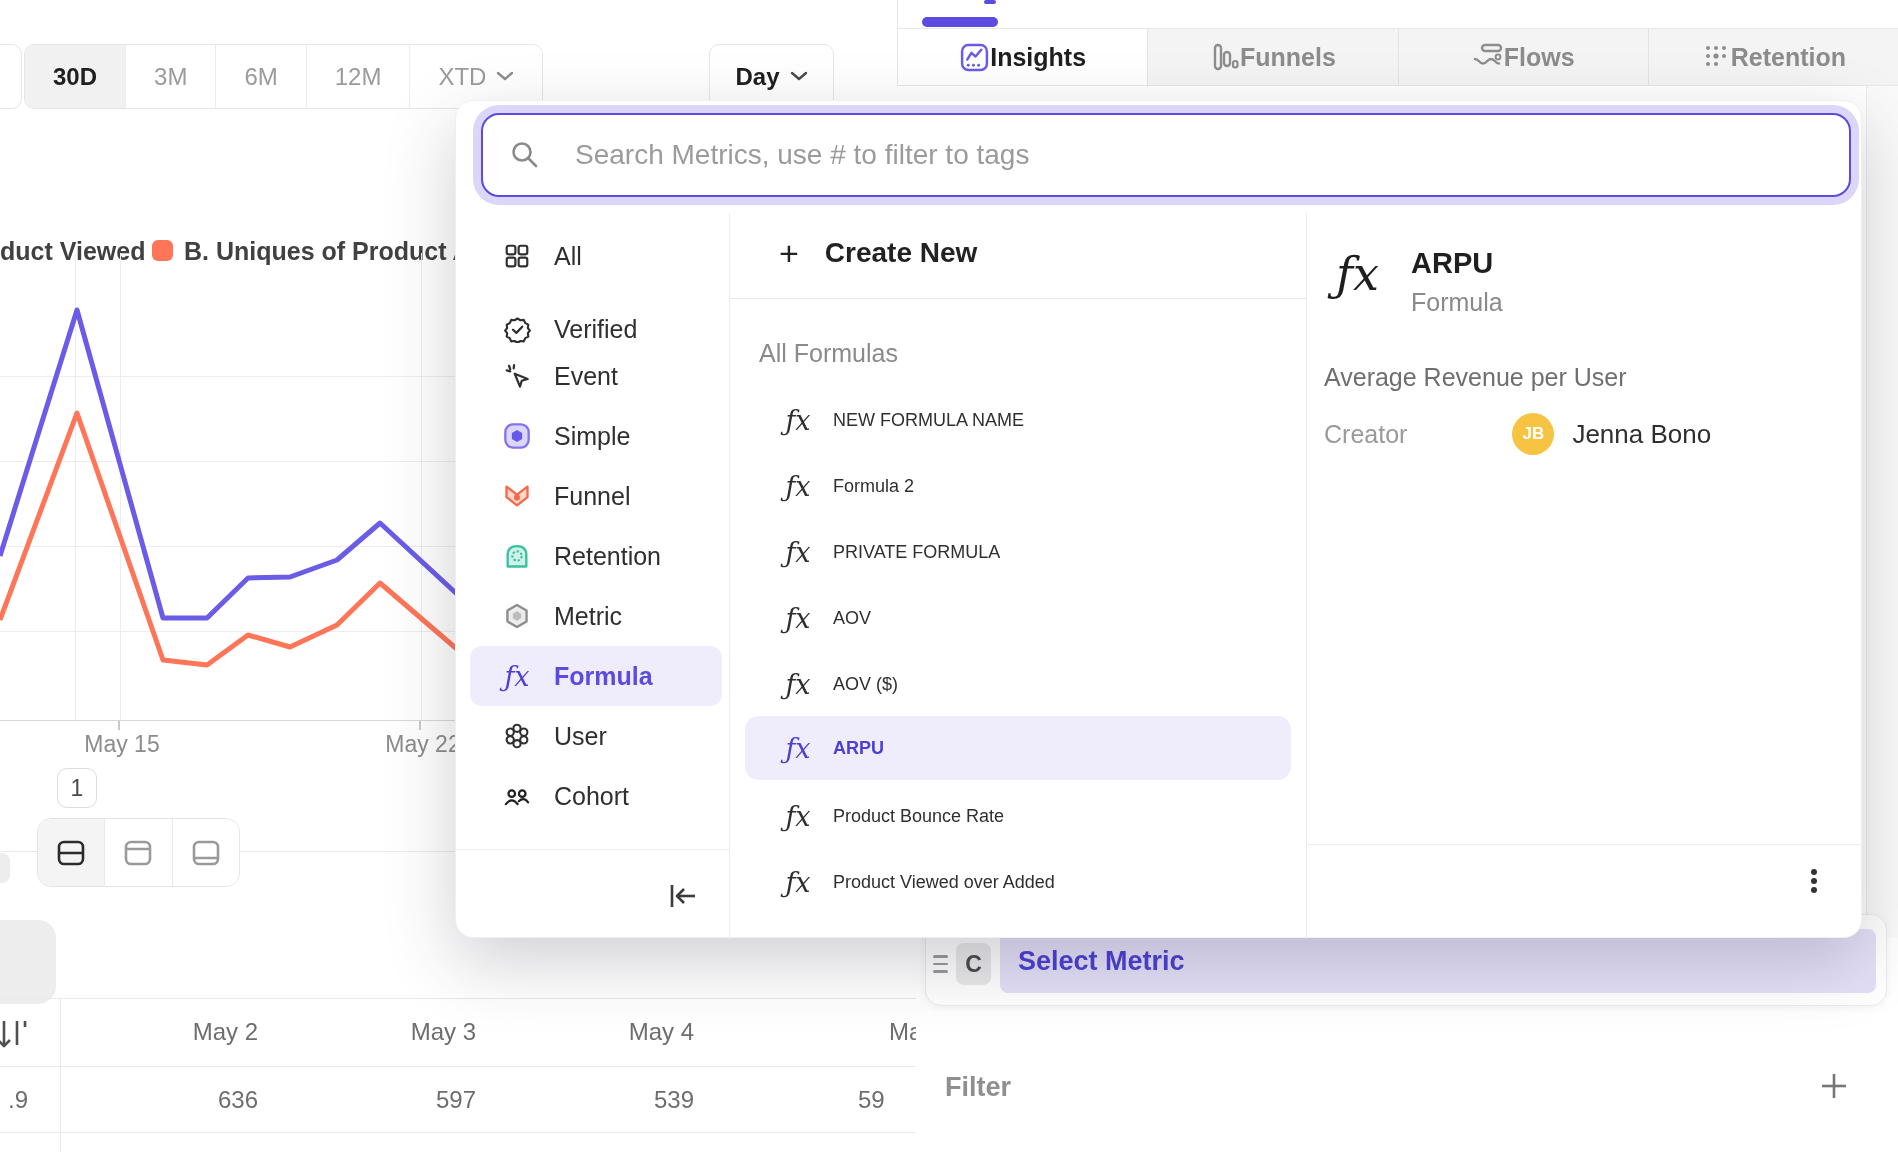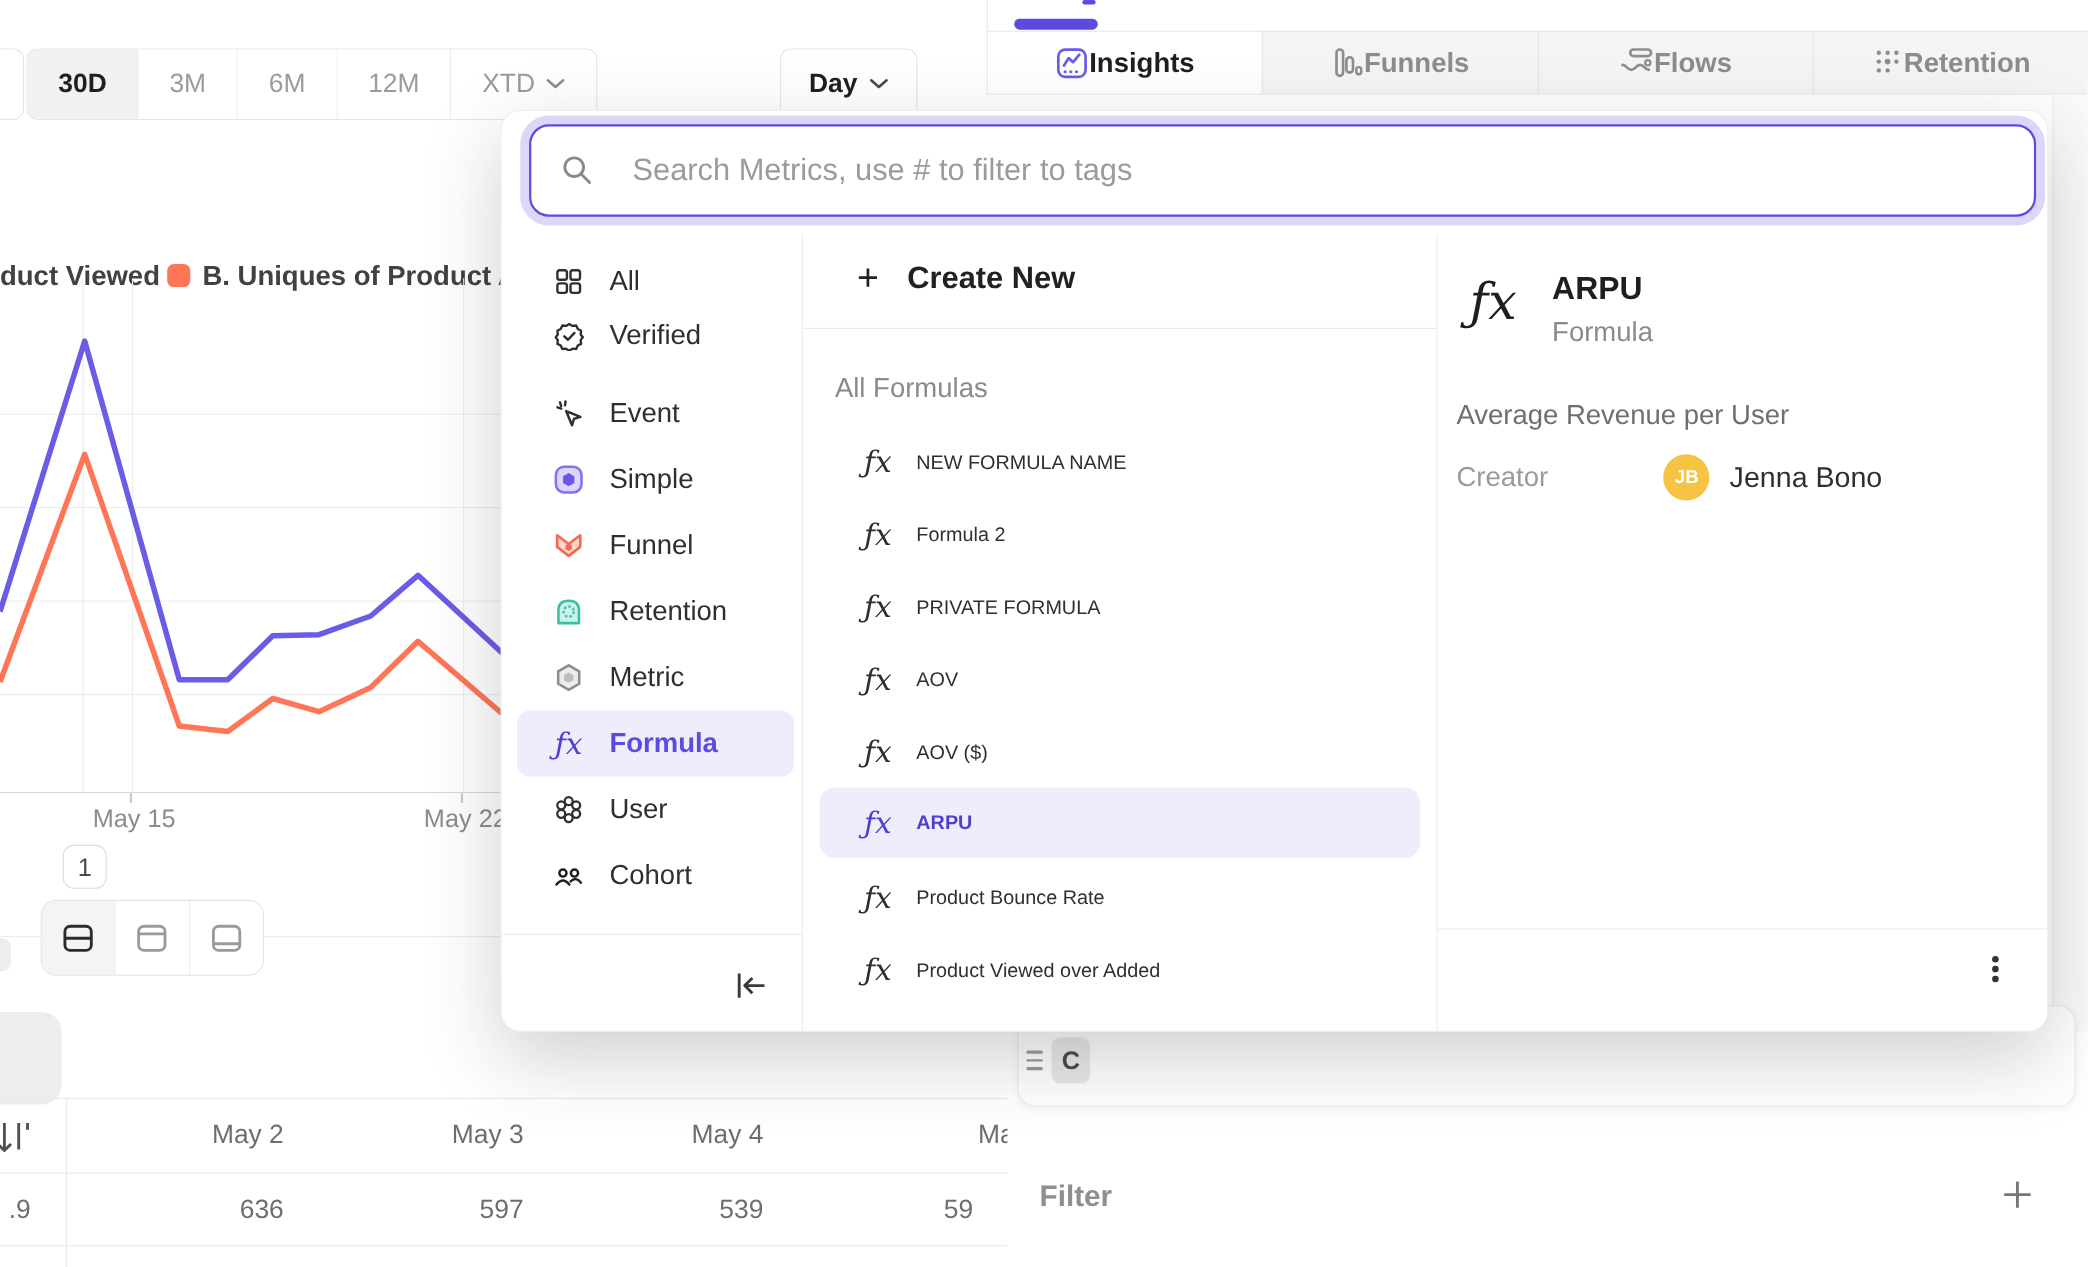--- a/index.html
+++ b/index.html
@@ -223,20 +223,23 @@
 
 <div class="abs right-strip"></div>
 
 <div class="abs metric-card">
   <div class="abs drag-handle">
       <div></div>
       <div></div>
       <div></div>
     </div>
   <div class="abs clause-badge">C</div>
+  <div class="abs metric-pill">
+    <span>Select Metric</span>
+  </div>
 </div>
 
 <div class="abs filter-label">Filter</div>
 <svg class="abs" style="left:1818px;top:1070px;" width="32" height="32" viewBox="0 0 32 32">
   <line x1="16" y1="4" x2="16" y2="28" stroke="#767676" stroke-width="2.6"></line>
   <line x1="4" y1="16" x2="28" y2="16" stroke="#767676" stroke-width="2.6"></line>
 </svg>
 
 <div class="abs modal">
 
@@ -255,21 +258,21 @@
     <span class="ic">
         <svg width="26" height="26" viewBox="0 0 24 24">
           <rect x="2.5" y="2.5" width="8" height="8" rx="2" fill="none" stroke="#2f2f2f" stroke-width="2"></rect>
           <rect x="13.5" y="2.5" width="8" height="8" rx="2" fill="none" stroke="#2f2f2f" stroke-width="2"></rect>
           <rect x="2.5" y="13.5" width="8" height="8" rx="2" fill="none" stroke="#2f2f2f" stroke-width="2"></rect>
           <rect x="13.5" y="13.5" width="8" height="8" rx="2" fill="none" stroke="#2f2f2f" stroke-width="2"></rect>
         </svg>
       </span>
     <span class="lb">All</span>
   </div>
-  <div class="abs side-item" style="top:174px;">
+  <div class="abs side-item" style="top:198px;">
     <span class="ic">
         <svg width="27" height="27" viewBox="0 0 24 24">
           <path d="M12 2.2 l2.6 1.6 3 -0.3 1.3 2.8 2.7 1.4 -0.4 3 1.8 2.3 -1.8 2.3 0.4 3 -2.7 1.4 -1.3 2.8 -3 -0.3 -2.6 1.6 -2.6 -1.6 -3 0.3 -1.3 -2.8 -2.7 -1.4 0.4 -3 -1.8 -2.3 1.8 -2.3 -0.4 -3 2.7 -1.4 1.3 -2.8 3 0.3 Z" fill="none" stroke="#2f2f2f" stroke-width="1.9" stroke-linejoin="round"></path>
           <polyline points="8,12.2 11,15 16.2,9.5" fill="none" stroke="#2f2f2f" stroke-width="2" stroke-linecap="round" stroke-linejoin="round"></polyline>
         </svg>
       </span>
     <span class="lb">Verified</span>
   </div>
   <div class="abs side-item" style="top:245px;">
     <span class="ic">

